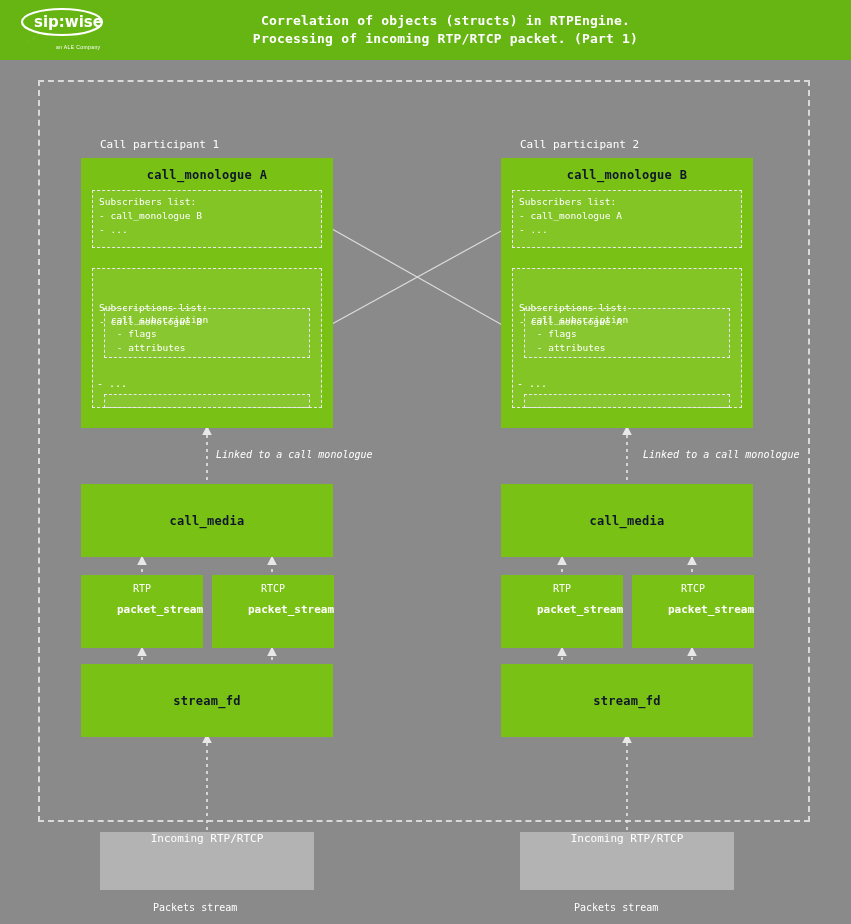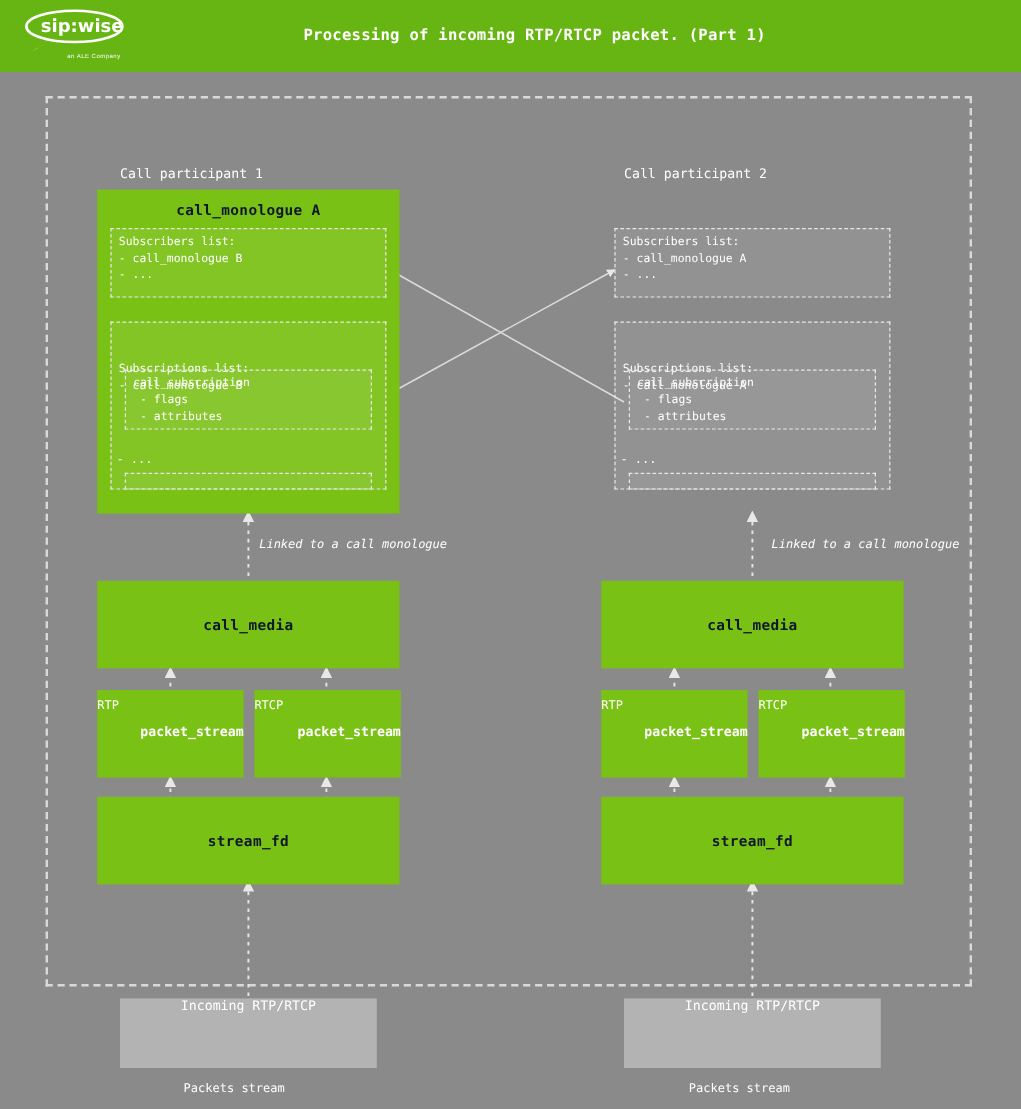--- a/index.html
+++ b/index.html
@@ -155,21 +155,21 @@
     position: absolute;
     width: 100%;
     text-align: center;
     top: 50%;
     transform: translateY(-50%);
   }
   .ps-label {
     position: absolute;
     top: 8px;
     width: 100%;
-    text-align: left;
+    text-align: center;
     color: #ffffff;
     font-size: 10px;
     font-family: "DejaVu Sans Mono", "Liberation Mono", monospace;
   }
   .ps-title {
     position: absolute;
     top: 28px;
     width: 100%;
     text-align: right;
     color: #ffffff;
@@ -184,20 +184,21 @@
 <div class="header">
   <div class="logo">
     <svg width="130" height="40" viewBox="0 0 130 40">
       <ellipse cx="42" cy="16" rx="40" ry="13" fill="none" stroke="#ffffff" stroke-width="2.2"></ellipse>
       <path d="M20 26 C 14 33, 10 35, 6 37 C 12 34, 16 31, 19 27 Z" fill="#ffffff"></path>
       <text x="14" y="21" font-family="DejaVu Sans, sans-serif" font-size="15" font-weight="bold" fill="#ffffff">sip:wise</text>
     </svg>
     <div class="logo-sub">an ALE Company</div>
   </div>
   <div class="header-title">
+    <div>Correlation of objects (structs) in RTPEngine.</div>
     <div>Processing of incoming RTP/RTCP packet. (Part 1)</div>
   </div>
 </div>
 
 <div class="canvas">
 
   <div class="dashed-frame"></div>
 
   <svg class="svg-layer">
     <defs>
@@ -236,20 +237,23 @@
   <div class="inner-dashed" style="left:92px; top:208px; width:230px; height:140px; padding-top:4px;">
     <div style="white-space:pre;">Subscriptions list:
 - call monologue B</div>
   </div>
   <div class="inner-dashed nested" style="left:104px; top:248px; width:206px; height:50px;">call_subscription
  - flags
  - attributes</div>
   <div class="sub-label" style="left:97px; top:318px;">- ...</div>
   <div class="inner-dashed nested" style="left:104px; top:334px; width:206px; height:14px;"></div>
 
+  <div class="green-box" style="left:501px; top:98px; width:252px; height:270px;">
+    <div class="box-title" style="margin-top:10px;">call_monologue B</div>
+  </div>
   <div class="inner-dashed" style="left:512px; top:130px; width:230px; height:58px;">Subscribers list:
 - call_monologue A
 - ...</div>
   <div class="inner-dashed" style="left:512px; top:208px; width:230px; height:140px; padding-top:4px;">
     <div style="white-space:pre;">Subscriptions list:
 - call monologue A</div>
   </div>
   <div class="inner-dashed nested" style="left:524px; top:248px; width:206px; height:50px;">call_subscription
  - flags
  - attributes</div>

